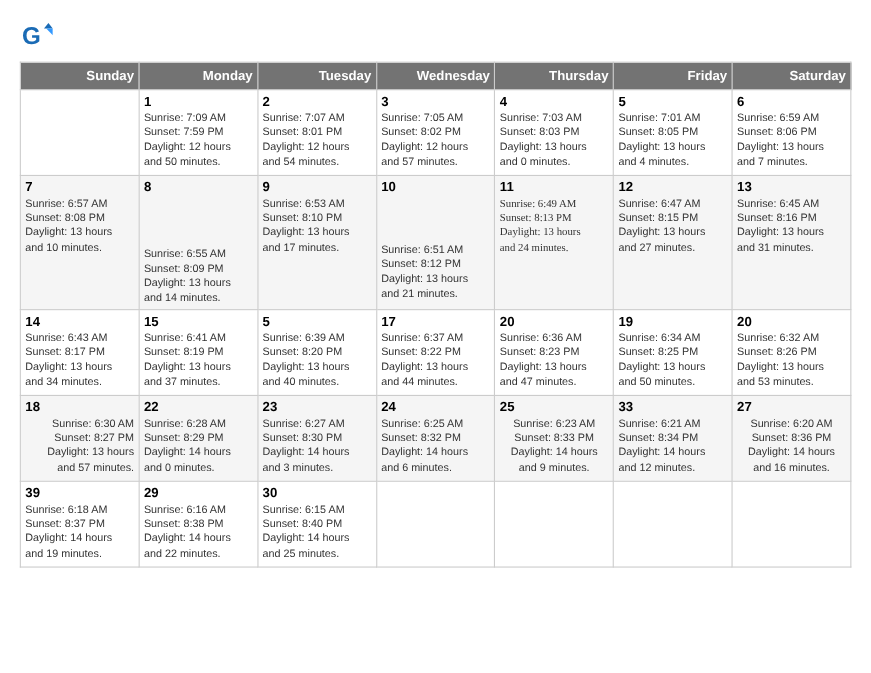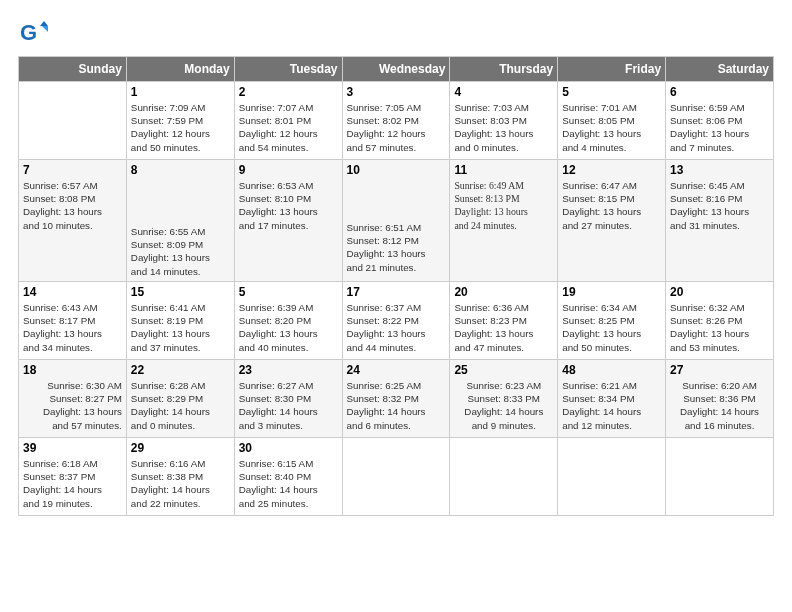--- a/index.html
+++ b/index.html
@@ -309,21 +309,21 @@
 and 6 minutes.</div>
           </td>
           <td>
             <span class="day-number">25</span>
             <div class="day-info" style="white-space: pre-line; text-align: center;">Sunrise: 6:23 AM
 Sunset: 8:33 PM
 Daylight: 14 hours
 and 9 minutes.</div>
           </td>
           <td>
-            <span class="day-number">48</span>
+            <span class="day-number">33</span>
             <div class="day-info" style="white-space: pre-line;">Sunrise: 6:21 AM
 Sunset: 8:34 PM
 Daylight: 14 hours
 and 12 minutes.</div>
           </td>
           <td>
             <span class="day-number">27</span>
             <div class="day-info" style="white-space: pre-line; text-align: center;">Sunrise: 6:20 AM
 Sunset: 8:36 PM
 Daylight: 14 hours

